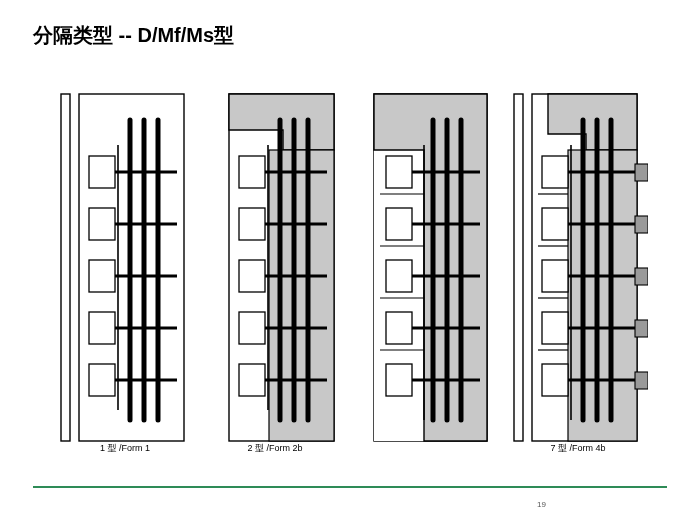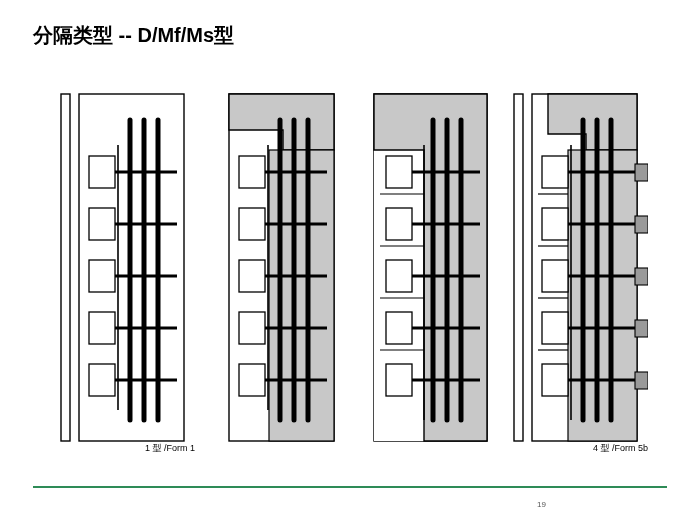--- a/index.html
+++ b/index.html
@@ -47,21 +47,21 @@
     left: 0;
     top: 0;
     width: 140px;
     height: 355px;
   }
   .caption {
     position: absolute;
     left: 0;
     top: 352px;
     width: 140px;
-    text-align: right;
+    text-align: center;
     font-size: 9px;
     color: #000000;
     white-space: nowrap;
   }
   .rule {
     position: absolute;
     left: 33px;
     top: 486px;
     width: 634px;
     height: 2px;
@@ -139,20 +139,21 @@
           <rect x="34" y="222" width="26" height="32"></rect>
           <rect x="34" y="274" width="26" height="32"></rect>
         </g>
         <g stroke="#000000" stroke-width="5" stroke-linecap="round">
           <line x1="75" y1="30" x2="75" y2="330"></line>
           <line x1="89" y1="30" x2="89" y2="330"></line>
           <line x1="103" y1="30" x2="103" y2="330"></line>
         </g>
         <line x1="63" y1="55" x2="63" y2="320" stroke="#000000" stroke-width="1.6"></line>
       </svg>
+      <div class="caption">2 型 /Form 2b</div>
     </div>
 
     <div class="panel" style="left:358px;">
       <svg class="panel-art" viewBox="0 0 140 355">
         <rect x="16" y="4" width="113" height="347" fill="#ffffff" stroke="#000000" stroke-width="1.4"></rect>
 
         <path d="M16 4 H129 V60 H66 V351 H16 V40 Z" fill="#ffffff" stroke="none"></path>
         <path d="M16 4 H129 V351 H66 V60 H16 Z" fill="#c8c8c8" stroke="#000000" stroke-width="1.4"></path>
         <g stroke="#000000" stroke-width="3" fill="none">
           <line x1="30" y1="82" x2="122" y2="82"></line>
@@ -220,21 +221,21 @@
         <line x1="63" y1="55" x2="63" y2="330" stroke="#000000" stroke-width="1.6"></line>
 
         <g fill="#9a9a9a" stroke="#000000" stroke-width="1.1">
           <rect x="127" y="74" width="13" height="17"></rect>
           <rect x="127" y="126" width="13" height="17"></rect>
           <rect x="127" y="178" width="13" height="17"></rect>
           <rect x="127" y="230" width="13" height="17"></rect>
           <rect x="127" y="282" width="13" height="17"></rect>
         </g>
       </svg>
-      <div class="caption">4 型 /Form 5b</div>
+      <div class="caption">7 型 /Form 4b</div>
     </div>
 
   </div>
 
   <div class="rule"></div>
   <div class="page-num">19</div>
 
 </div>
 
 </body></html>

